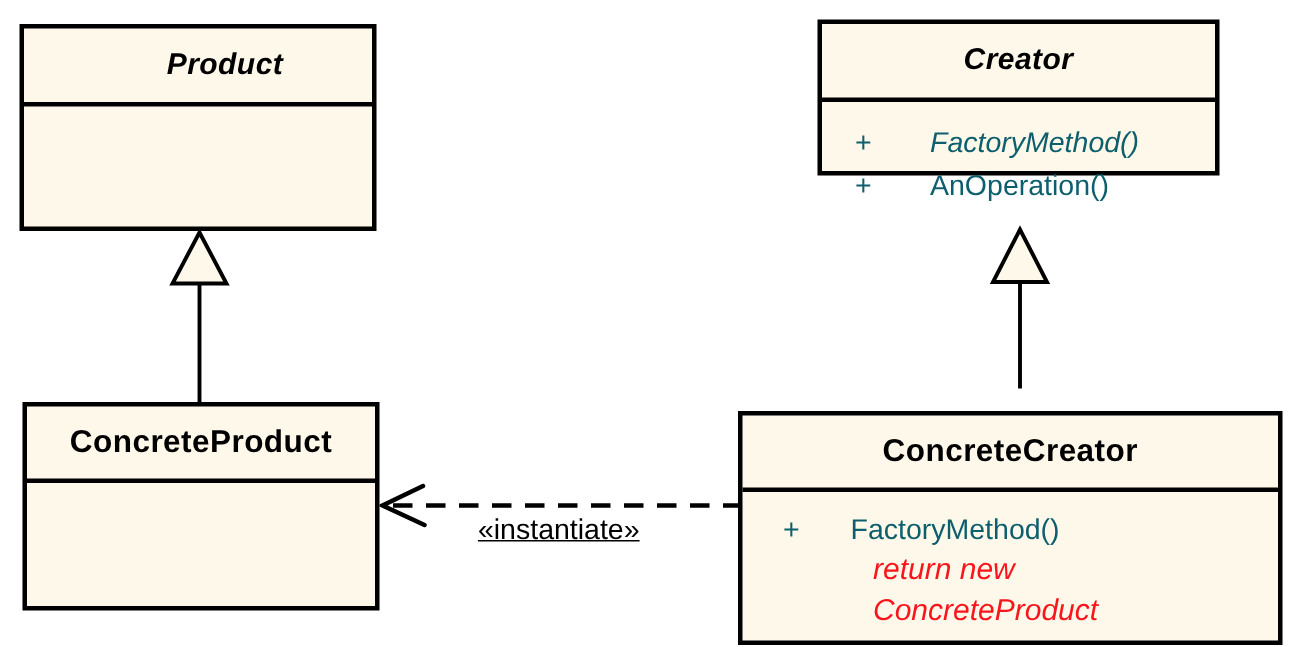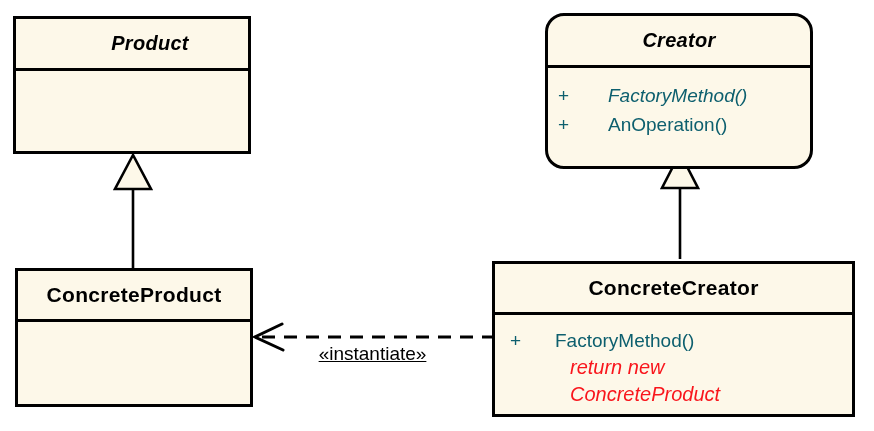--- a/index.html
+++ b/index.html
@@ -23,43 +23,43 @@
     box-sizing: border-box;
     border-bottom: 3px solid var(--box-border, #000000);
     display: flex;
     align-items: center;
     justify-content: center;
     font-weight: bold;
     color: var(--title-color, #000000);
     letter-spacing: .3px;
   }
   .italic { font-style: italic; }
-  .cls-body { box-sizing: border-box; }
+  .cls-body { box-sizing: border-box; margin-left: 12px; }
 
   .m-row { white-space: nowrap; color: var(--method-color, #0d5f6e); }
   .vis { display: inline-block; text-align: left; }
   .note-line { white-space: nowrap; color: var(--note-color, #f9151c); }
 
   
   #box-product { left:13px; top:16px; width:238px; height:138px; }
   #box-product .cls-title { height:52px; font-size:20px;padding-left:36px; }
 
   
-  #box-creator { left:545px; top:13px; width:268px; height:156px;border-radius:19px; }
+  #box-creator { left:545px; top:13px; width:268px; height:104px; }
   #box-creator .cls-title { height:52px; font-size:20px; }
   #box-creator .cls-body { padding:13px 0 0 10px; font-size:19px; }
   #box-creator .m-row { line-height:29px; }
   #box-creator .vis { width:50px; }
 
   
   #box-cproduct { left:15px; top:268px; width:238px; height:139px; }
   #box-cproduct .cls-title { height:51px; font-size:21px; }
 
   
-  #box-ccreator { left:492px; top:261px; width:363px; height:156px; }
+  #box-ccreator { left:492px; top:274px; width:363px; height:156px; }
   #box-ccreator .cls-title { height:51px; font-size:21px; }
   #box-ccreator .cls-body { padding:12px 0 0 15px; font-size:19px; }
   #box-ccreator .m-row { line-height:27px; }
   #box-ccreator .vis { width:45px; }
   #box-ccreator .note-line { font-size:20px; line-height:27px; padding-left:60px;font-style:italic; }
 
   
   .gen-line { stroke: var(--box-border,#000); stroke-width: 2.6; }
   .gen-triangle { fill: var(--box-fill,#fdf8e9); stroke: var(--box-border,#000); stroke-width: 2.6; }
   .dep-line { stroke: var(--box-border,#000); stroke-width: 3; stroke-dasharray: 13 9; }

